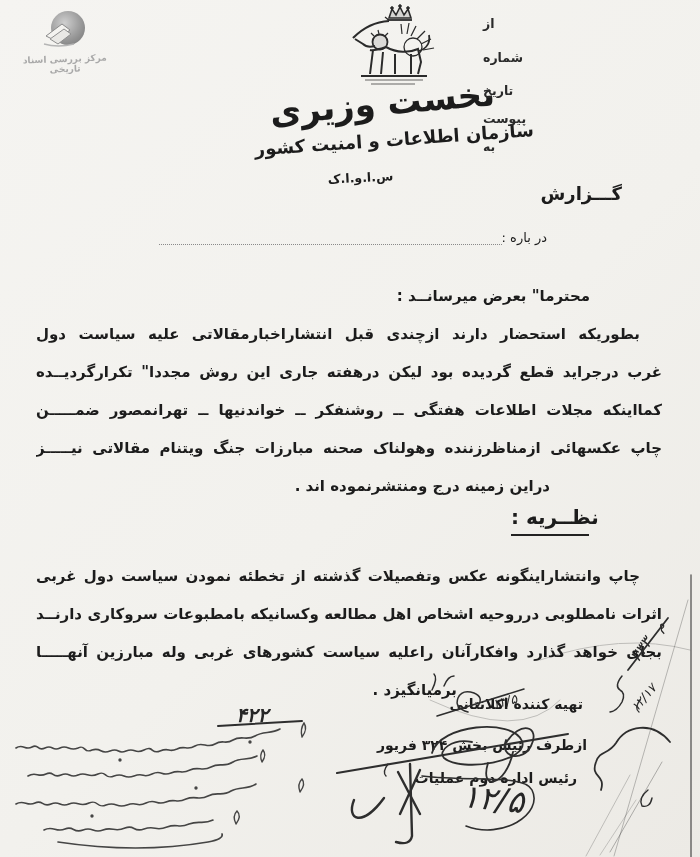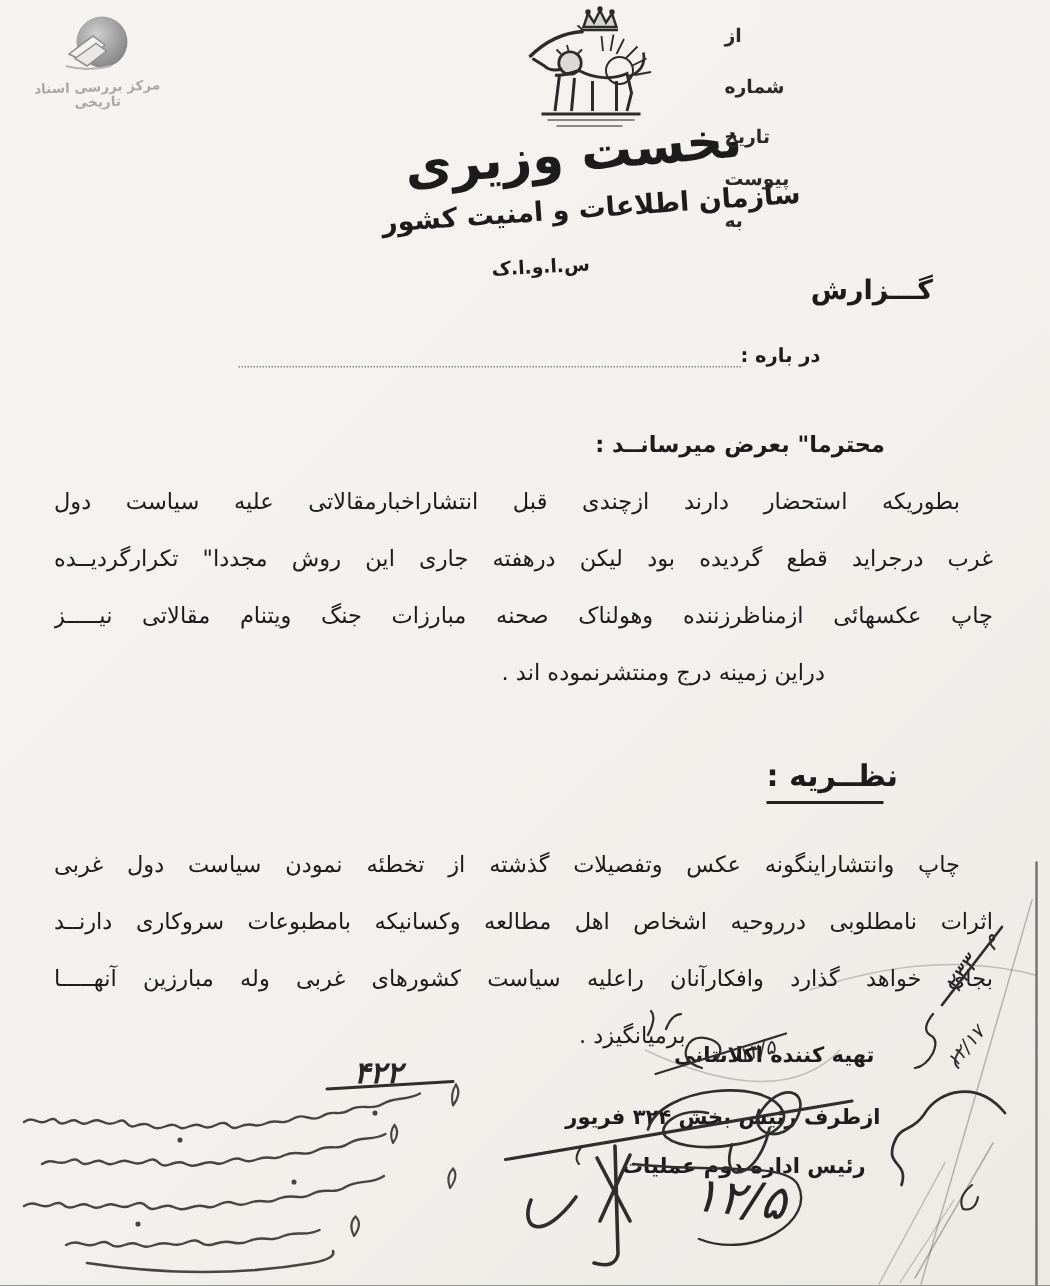--- a/index.html
+++ b/index.html
@@ -20,25 +20,25 @@
   .lh-org{left:278px;top:128px;width:256px;text-align:center;font-size:18px;font-weight:bold;
     transform:rotate(-4deg);white-space:nowrap;}
   .lh-acronym{left:303px;top:170px;width:115px;text-align:center;font-size:12.5px;font-weight:bold;
     transform:rotate(-3deg);letter-spacing:1px;}
   
   .field{height:18px;display:flex;flex-direction:column;align-items:flex-end;direction:rtl;}
   .field .lbl{font-size:12.5px;font-weight:bold;padding-right:4px;white-space:nowrap;color:#2a2a2a;}
   .field .dots{flex:1;border-bottom:1.5px dotted #8a8a8a;height:14px;margin-left:4px;}
   .report-heading{top:183px;right:78px;font-size:18px;font-weight:bold;letter-spacing:1px;}
   .subject{top:230px;left:157px;width:390px;display:flex;direction:rtl;align-items:flex-end;}
-  .subject .lbl{font-size:13px;font-weight:bold;white-space:nowrap;}
+  .subject .lbl{font-size:13px;font-weight:normal;white-space:nowrap;}
   .subject .dots{flex:1;border-bottom:1.2px dotted #8a8a8a;height:12px;margin-left:2px;}
   
   .salutation{top:287px;right:110px;font-size:15px;font-weight:bold;}
-  .para{left:36px;right:38px;direction:rtl;font-size:15px;font-weight:normal;}
+  .para{left:36px;right:38px;direction:rtl;font-size:15px;font-weight:bold;}
   .para .ln{height:38px;line-height:24px;text-align:justify;text-align-last:justify;
     white-space:nowrap;overflow:hidden;}
   .para .ln.first{padding-right:22px;}
   .para .ln.short1{text-align:left;text-align-last:right;padding-right:112px;}
   .para .ln.short2{text-align:right;text-align-last:right;padding-right:205px;}
   .p1{top:322px;}
   .p2{top:550px;margin-top:14px;}
   .opinion{top:505px;right:97px;font-size:20px;font-weight:bold;text-align:left;}
   .opinion .u{width:78px;border-bottom:2.2px solid #222;margin-top:5px;margin-right:14px;}
   
@@ -137,20 +137,21 @@
   <div class="abs subject">
     <span class="lbl">در باره :</span>
     <span class="dots"></span>
   </div>
 
   <div class="abs salutation">محترما" بعرض میرسانــد :</div>
 
   <div class="abs para p1">
     <div class="ln first">بطوریکه استحضار دارند ازچندی قبل انتشاراخبارمقالاتی علیه سیاست دول</div>
     <div class="ln">غرب درجراید قطع گردیده بود لیکن درهفته جاری این روش مجددا" تکرارگردیــده</div>
+    <div class="ln">کمااینکه مجلات اطلاعات هفتگی ــ روشنفکر ــ خواندنیها ــ تهرانمصور ضمـــــن</div>
     <div class="ln">چاپ عکسهائی ازمناظرزننده وهولناک صحنه مبارزات جنگ ویتنام مقالاتی نیـــــز</div>
     <div class="ln short1">دراین زمینه درج ومنتشرنموده اند .</div>
   </div>
 
   <div class="abs opinion">
     <span>نظــریه :</span>
     <div class="u"></div>
   </div>
 
   <div class="abs para p2">

